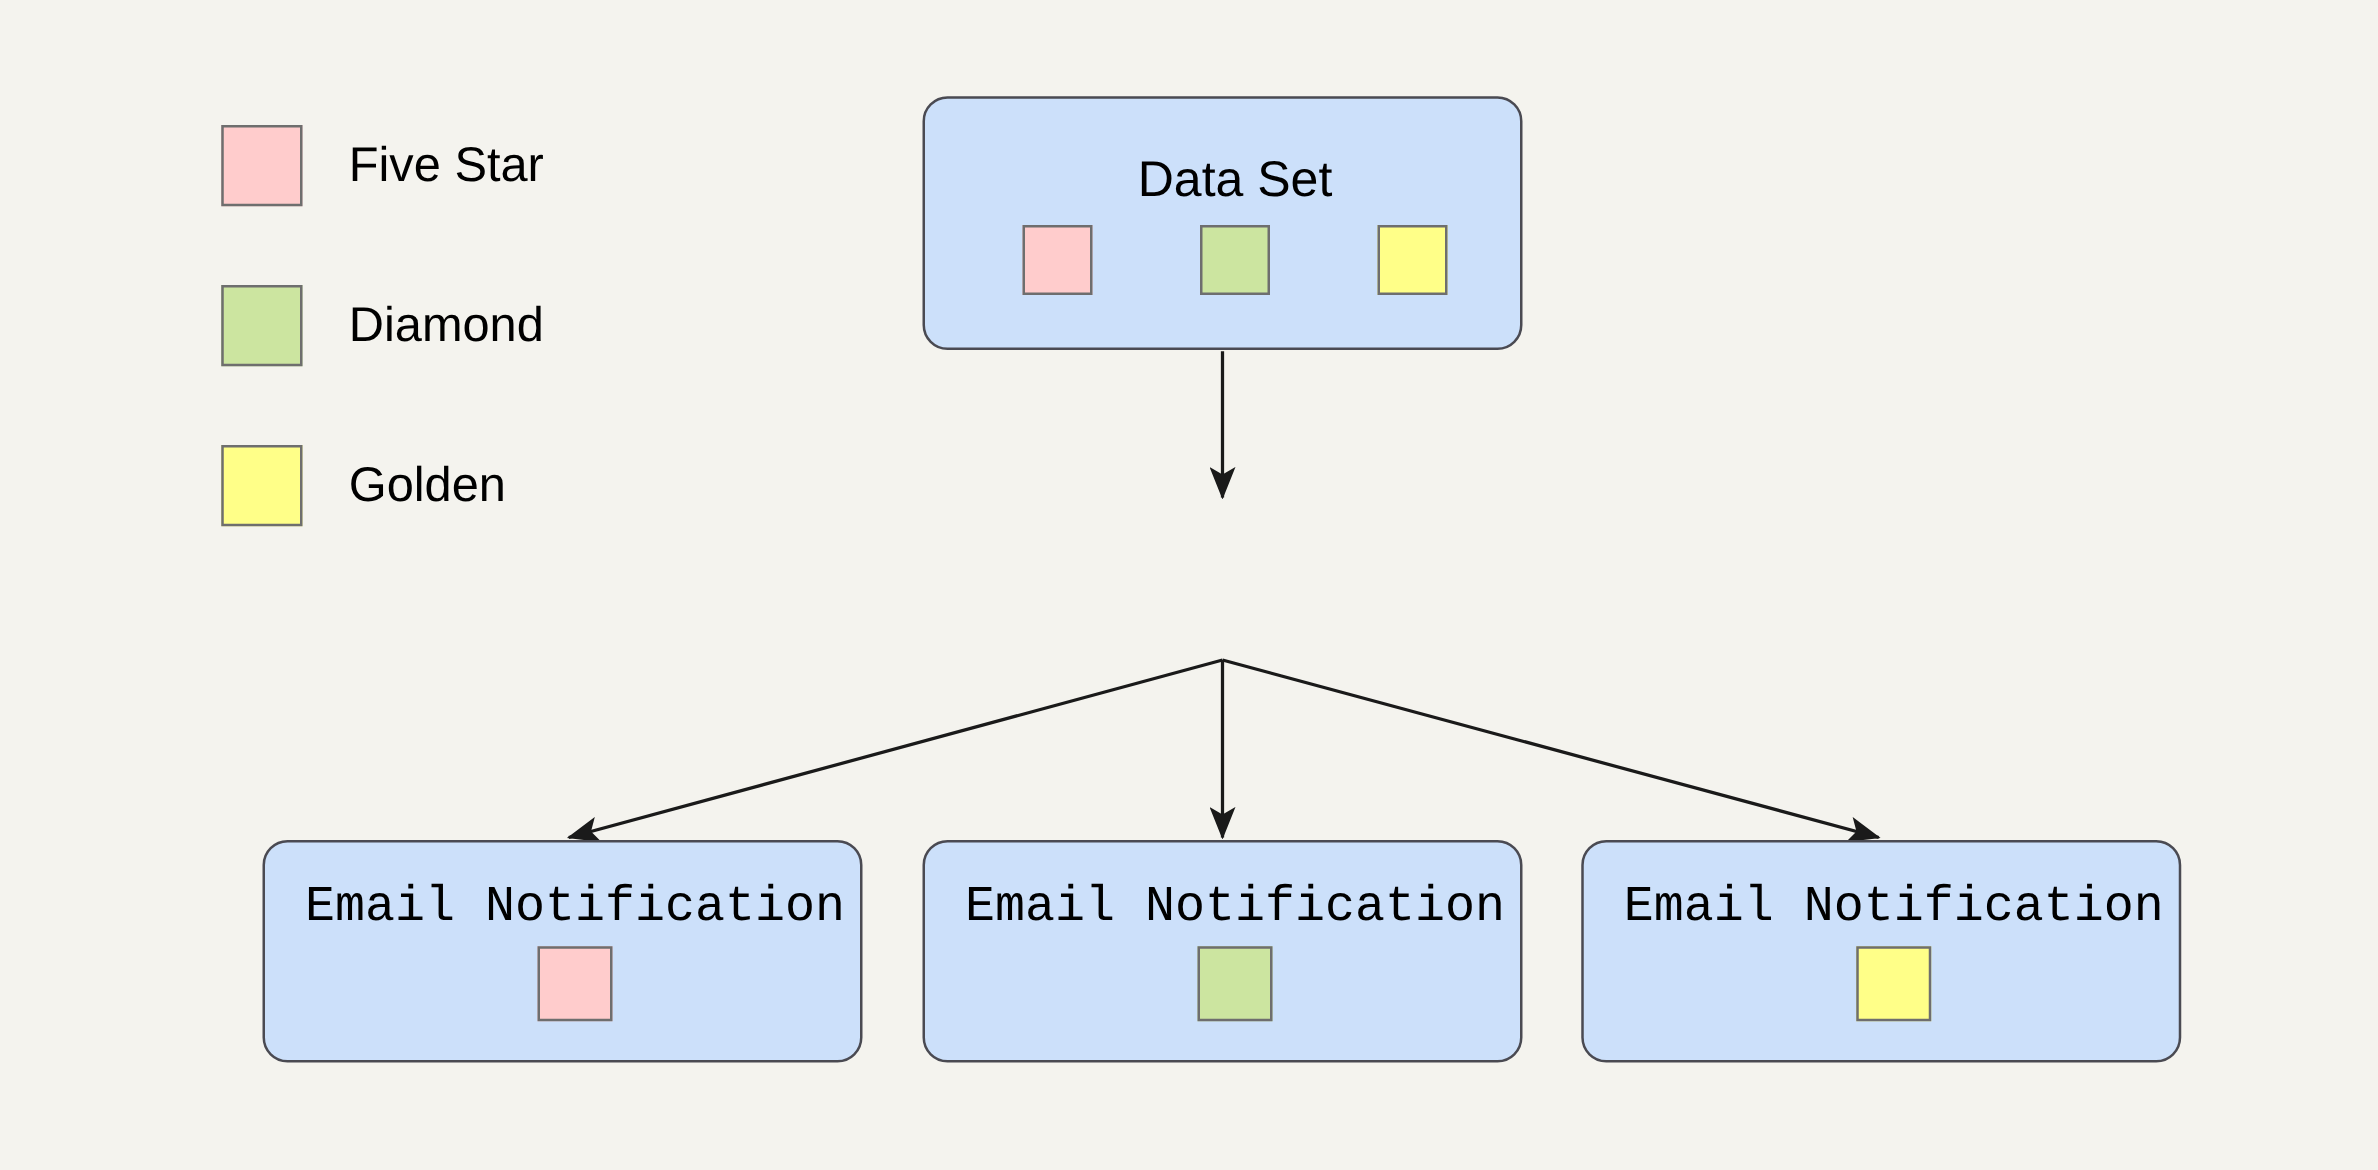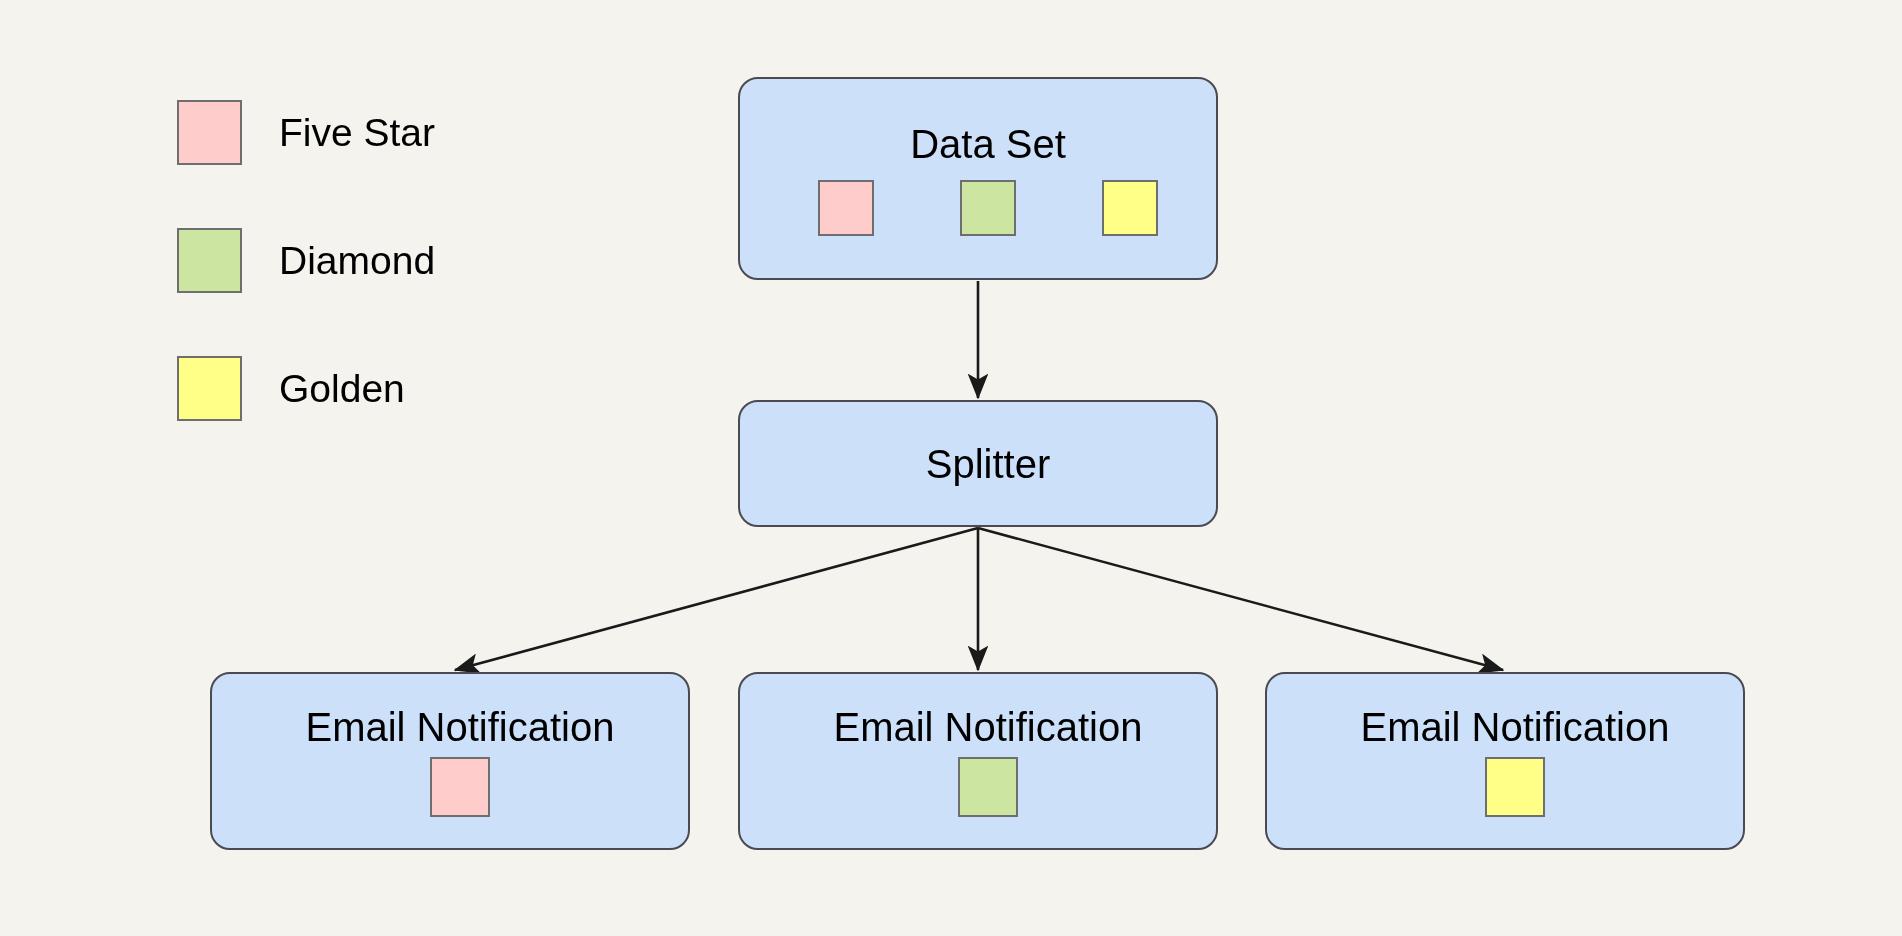--- a/index.html
+++ b/index.html
@@ -111,21 +111,21 @@
 
   
   .node-email {
     top: 672px;
     width: 480px;
     height: 178px;
   }
   #node-email-1 { left: 210px; }
   #node-email-2 { left: 738px; }
   #node-email-3 { left: 1265px; }
-  .node-email .node-label { margin-bottom: 8px; }
+  .node-email .node-label { margin-bottom: 8px; font-family: Liberation Mono, monospace; }
   .node-email .node-swatch { width: 60px; height: 60px; }
 </style>
 </head>
 <body>
 
 <div id="canvas">
 
   <svg id="edges" viewBox="0 0 1902 936" width="1902" height="936">
     <defs>
       <marker id="arrowhead" markerWidth="10" markerHeight="8" refX="9.4" refY="4" orient="auto" markerUnits="strokeWidth">
@@ -163,23 +163,20 @@
 
   <div class="node" id="node-dataset">
     <div class="node-label">Data Set</div>
     <div class="node-swatches">
       <span class="node-swatch" style="background:#FFCCCC"></span>
       <span class="node-swatch" style="background:#CCE5A0"></span>
       <span class="node-swatch" style="background:#FFFF88"></span>
     </div>
   </div>
 
-  <div class="node" id="node-splitter">
-    <div class="node-label">Splitter</div>
-  </div>
 
   <div class="node node-email" id="node-email-1">
     <div class="node-label">Email Notification</div>
     <div class="node-swatches">
       <span class="node-swatch" style="background:#FFCCCC"></span>
     </div>
   </div>
 
   <div class="node node-email" id="node-email-2">
     <div class="node-label">Email Notification</div>

